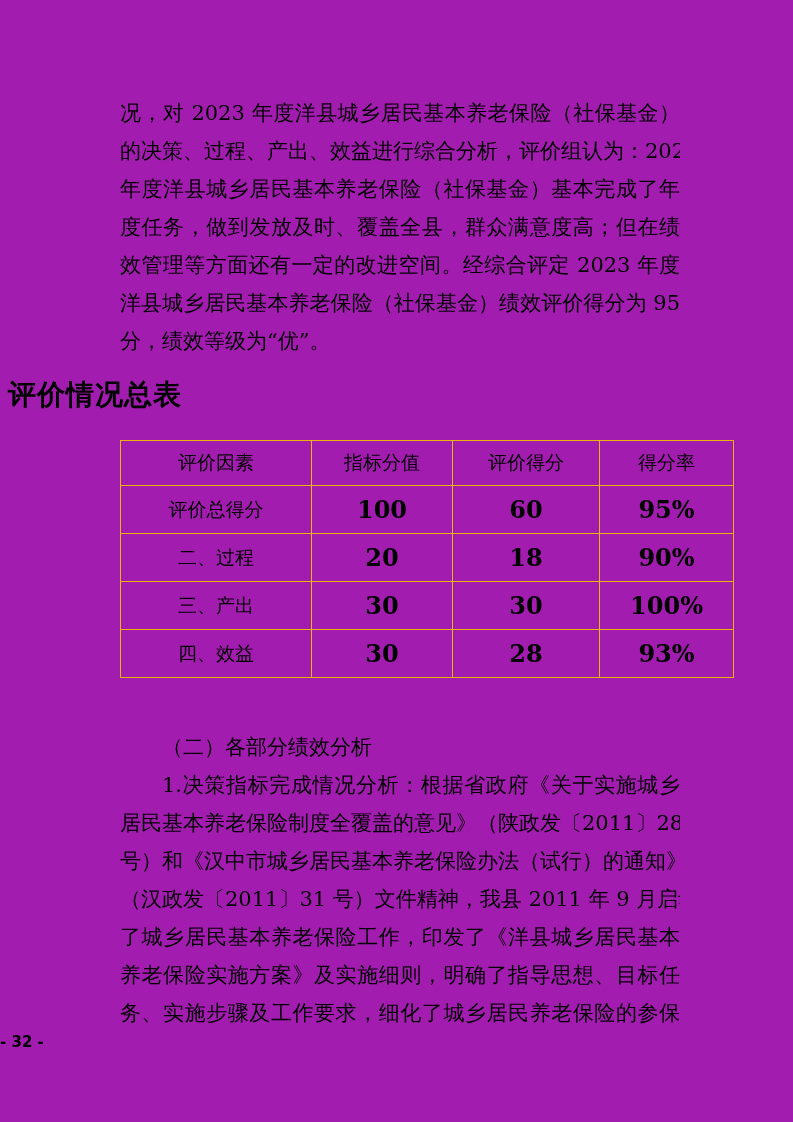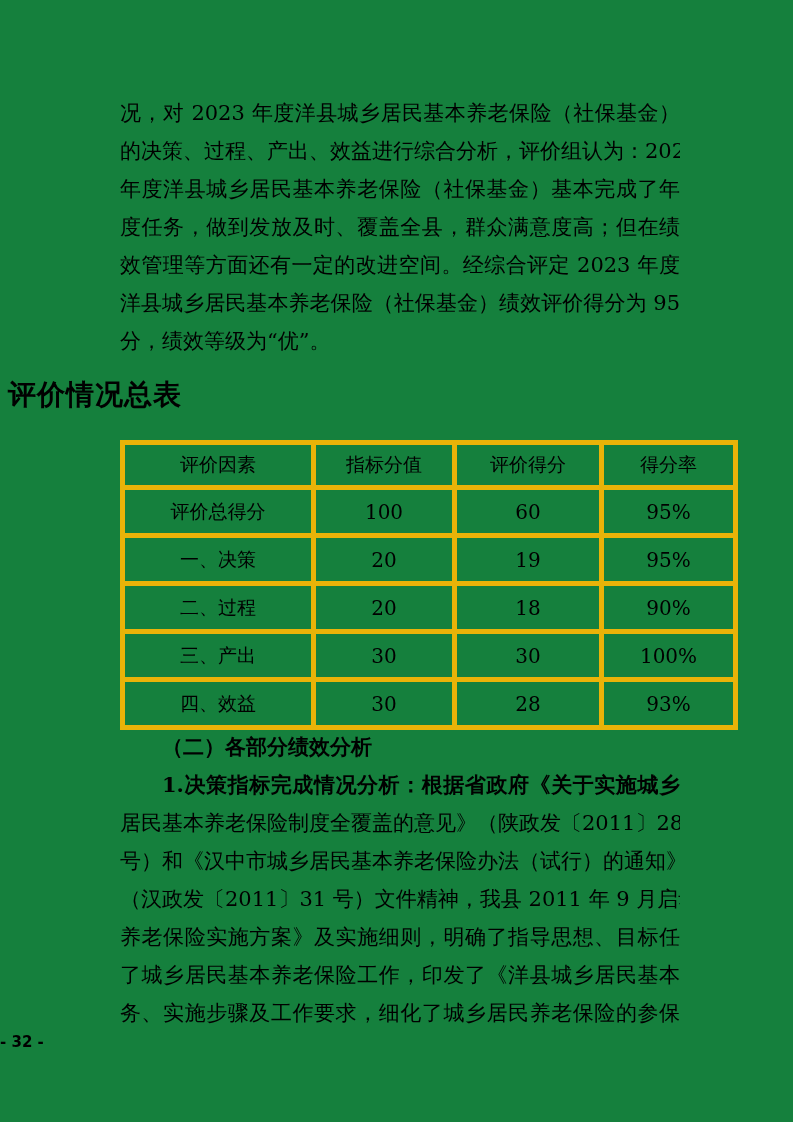--- a/index.html
+++ b/index.html
@@ -5,21 +5,21 @@
   html, body {
     margin: 0;
     padding: 0;
     background: #e8e8e8;
   }
   .sheet {
     position: relative;
     width: 793px;
     height: 1122px;
     margin: 0 auto;
-    background: #15803d;
+    background: #a21caf;
     color: #000000;
     font-family: "DejaVu Serif", serif;
     overflow: hidden;
   }
   
   .para {
     position: absolute;
     left: 120px;
     width: 560px;
   }
@@ -31,21 +31,20 @@
     text-align: justify;
     text-align-last: justify;
     overflow: hidden;
   }
   .para .line.no-stretch {
     text-align: center;
     text-align-last: left;
   }
   .para .line.indent {
     text-indent: 2em;
-    font-weight: bold;
   }
   #para1 { top: 94px; }
   #para2 { top: 766px; }
 
   .table-title {
     position: absolute;
     top: 372px;
     left: 0;
     width: 793px;
     margin: 8px;
@@ -56,46 +55,46 @@
     letter-spacing: 1px;
   }
 
   .subheading {
     position: absolute;
     top: 728px;
     left: 120px;
     width: 560px;
     font-size: 21px;
     line-height: 38px;
-    font-weight: 700;
+    font-weight: 400;
     text-indent: 2em;
     white-space: nowrap;
   }
 
   table.summary {
     position: absolute;
     top: 440px;
     left: 120px;
     width: 613px;
     border-collapse: collapse;
     table-layout: fixed;
   }
   table.summary th,
   table.summary td {
-    border: 5px solid #eab308;
+    border: 1px solid #eab308;
     text-align: center;
     vertical-align: middle;
     font-weight: 400;
     font-size: 19px;
     padding: 0;
     overflow: hidden;
   }
   table.summary thead tr { height: 45px; }
   table.summary tbody tr { height: 48px; }
-  table.summary td.num { font-size: 20px; }
+  table.summary td.num { font-size: 24px; font-weight: bold; }
 
   .footer {
     position: absolute;
     top: 1032px;
     left: 0;
     width: 793px;
     text-align: left;
     font-family: "DejaVu Sans", sans-serif;
     font-weight: 700;
     font-size: 15px;
@@ -135,26 +134,20 @@
       </tr>
     </thead>
     <tbody>
       <tr>
         <td>评价总得分</td>
         <td class="num">100</td>
         <td class="num">60</td>
         <td class="num">95%</td>
       </tr>
       <tr>
-        <td>一、决策</td>
-        <td class="num">20</td>
-        <td class="num">19</td>
-        <td class="num">95%</td>
-      </tr>
-      <tr>
         <td>二、过程</td>
         <td class="num">20</td>
         <td class="num">18</td>
         <td class="num">90%</td>
       </tr>
       <tr>
         <td>三、产出</td>
         <td class="num">30</td>
         <td class="num">30</td>
         <td class="num">100%</td>
@@ -168,20 +161,20 @@
     </tbody>
   </table>
 
   <div class="subheading">（二）各部分绩效分析</div>
 
   <div class="para" id="para2">
     <div class="line indent">1.决策指标完成情况分析：根据省政府《关于实施城乡</div>
     <div class="line">居民基本养老保险制度全覆盖的意见》（陕政发〔2011〕28</div>
     <div class="line">号）和《汉中市城乡居民基本养老保险办法（试行）的通知》</div>
     <div class="line">（汉政发〔2011〕31 号）文件精神，我县 2011 年 9 月启动</div>
+    <div class="line">了城乡居民基本养老保险工作，印发了《洋县城乡居民基本</div>
     <div class="line">养老保险实施方案》及实施细则，明确了指导思想、目标任</div>
-    <div class="line">了城乡居民基本养老保险工作，印发了《洋县城乡居民基本</div>
     <div class="line">务、实施步骤及工作要求，细化了城乡居民养老保险的参保</div>
   </div>
 
   <div class="footer">- 32 -</div>
 
 </div>
 
 </body></html>

